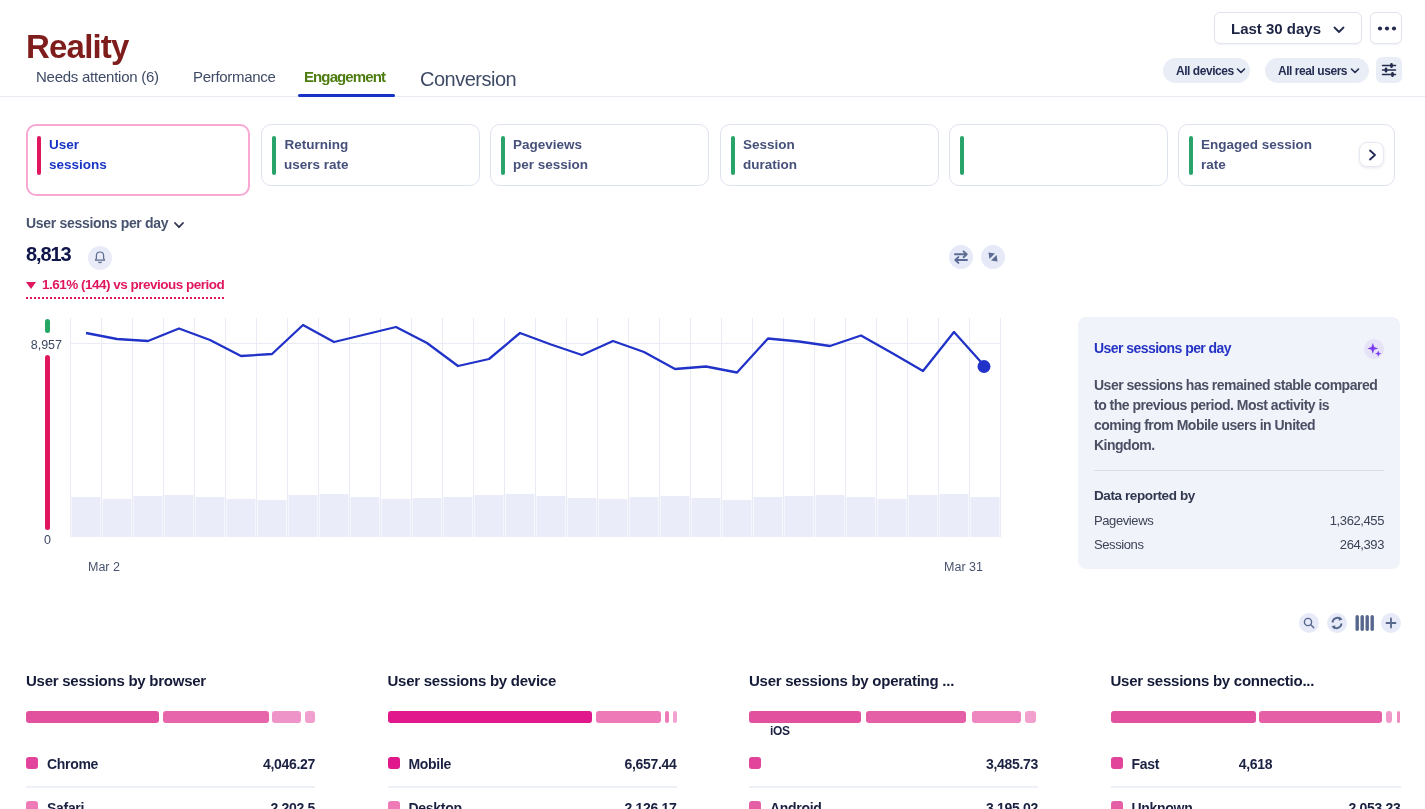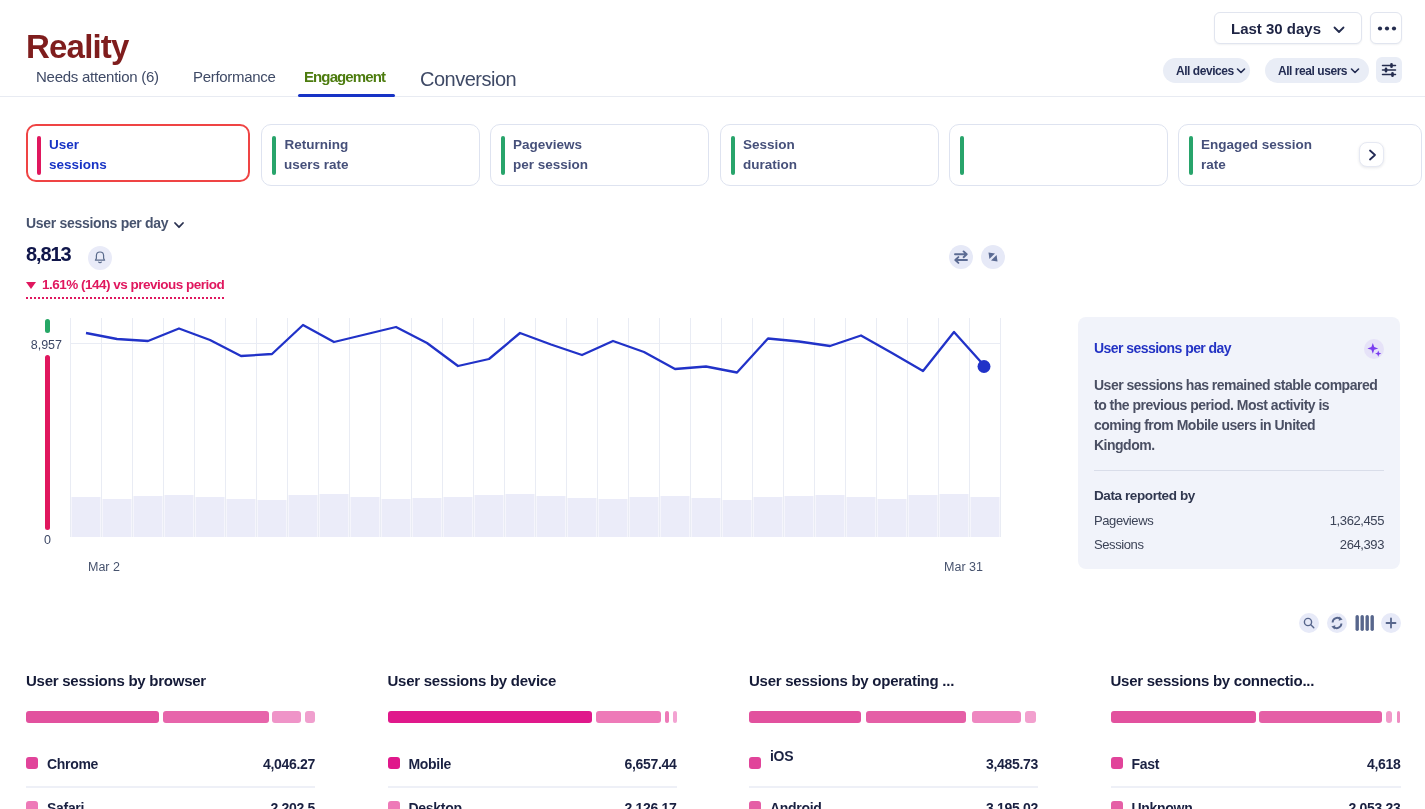--- a/index.html
+++ b/index.html
@@ -51,40 +51,40 @@
     </svg>
 </div>
 <div class="abs" style="left:1376px; top:57px; width:26px; height:26px; background:#e9edf6; border-radius:6px;">
   <svg class="abs" style="left:5px; top:5px;" width="16" height="16" viewBox="0 0 16 16" stroke="#242c4e" stroke-width="1.5" stroke-linecap="round">
     <path d="M1.5 3.5 H14.5 M1.5 8 H14.5 M1.5 12.5 H14.5"></path>
     <path d="M10.5 2.2 V4.8 M5 6.7 V9.3 M11.5 11.2 V13.8" stroke-width="2.6"></path>
   </svg>
 </div>
 
 
-<div class="abs" style="left:26px; top:124px; width:224px; height:58px; border:2px solid #ef4444; border-radius:10px; background:#fff;">
+<div class="abs" style="left:26px; top:124px; width:224px; height:72px; border:2px solid #f9a8d4; border-radius:10px; background:#fff;">
   <div class="abs" style="left:9px; top:10px; width:4px; height:39px; border-radius:2px; background:#e0175e;"></div>
   <div class="abs" style="left:21px; top:9px; font-size:13.5px; font-weight:700; color:#1733c5; line-height:20px;">User<br>sessions</div>
 </div>
 <div class="abs" style="left:261px; top:124px; width:219px; height:62px; border:1px solid #dee3f0; border-radius:10px; background:#fff;">
   <div class="abs" style="left:10px; top:11px; width:4px; height:39px; border-radius:2px; background:#28a46b;"></div>
   <div class="abs" style="left:22px; top:10px; font-size:13.5px; font-weight:700; color:#46507a; line-height:20px;text-align:center;">Returning<br>users rate</div>
 </div>
 <div class="abs" style="left:490px; top:124px; width:219px; height:62px; border:1px solid #dee3f0; border-radius:10px; background:#fff;">
   <div class="abs" style="left:10px; top:11px; width:4px; height:39px; border-radius:2px; background:#28a46b;"></div>
   <div class="abs" style="left:22px; top:10px; font-size:13.5px; font-weight:700; color:#46507a; line-height:20px;">Pageviews<br>per session</div>
 </div>
 <div class="abs" style="left:720px; top:124px; width:219px; height:62px; border:1px solid #dee3f0; border-radius:10px; background:#fff;">
   <div class="abs" style="left:10px; top:11px; width:4px; height:39px; border-radius:2px; background:#28a46b;"></div>
   <div class="abs" style="left:22px; top:10px; font-size:13.5px; font-weight:700; color:#46507a; line-height:20px;">Session<br>duration</div>
 </div>
 <div class="abs" style="left:949px; top:124px; width:219px; height:62px; border:1px solid #dee3f0; border-radius:10px; background:#fff;">
   <div class="abs" style="left:10px; top:11px; width:4px; height:39px; border-radius:2px; background:#28a46b;"></div>
 </div>
-<div class="abs" style="left:1178px; top:124px; width:244px; height:62px; border:1px solid #dee3f0; border-radius:10px; background:#fff;">
+<div class="abs" style="left:1178px; top:124px; width:217px; height:62px; border:1px solid #dee3f0; border-radius:10px; background:#fff;">
   <div class="abs" style="left:10px; top:11px; width:4px; height:39px; border-radius:2px; background:#28a46b;"></div>
   <div class="abs" style="left:22px; top:10px; font-size:13.5px; font-weight:700; color:#46507a; line-height:20px;">Engaged session<br>rate</div>
 </div>
 <div class="abs" style="left:1359px; top:142px; width:25px; height:25px; border:1px solid #e6e9f3; border-radius:8px; background:#fff; box-shadow:0 1px 3px rgba(20,30,60,0.10);">
   <svg class="abs" style="left:7px; top:5px;" width="11" height="14" viewBox="0 0 11 14">
       <path d="M3 2.5 L8 7 L3 11.5" fill="none" stroke="#232a56" stroke-width="1.8" stroke-linecap="round" stroke-linejoin="round"></path>
     </svg>
 </div>
 
 
@@ -270,34 +270,34 @@
     <div class="abs" style="left:387.5px; top:801px; width:12px; height:12px; border-radius:3px; background:#ee7ab8;"></div>
     <div class="abs" style="left:408.5px; top:800px; font-size:14px; font-weight:700; letter-spacing:-0.3px; color:#1a2142;">Desktop</div>
     <div class="abs" style="left:387.5px; top:800px; width:289px; text-align:right; font-size:14px; font-weight:700; letter-spacing:-0.3px; color:#1a2142;">2,126.17</div>
     <div class="abs" style="left:387.5px; top:786px; width:289px; height:1.5px; background:#eef0f7;"></div>
     <div class="abs" style="left:749px; top:672px; font-size:15px; font-weight:700; letter-spacing:-0.25px; color:#151b38;">User sessions by operating ...</div>
     <div class="abs" style="left:749px; top:711px; width:112px; height:11.5px; border-radius:3px; background:#e2519e;"></div>
     <div class="abs" style="left:865.7px; top:711px; width:100.5px; height:11.5px; border-radius:3px; background:#e55fa6;"></div>
     <div class="abs" style="left:971.7px; top:711px; width:48.9px; height:11.5px; border-radius:3px; background:#ee86c0;"></div>
     <div class="abs" style="left:1025px; top:711px; width:10.8px; height:11.5px; border-radius:3px; background:#f2a0ce;"></div>
     <div class="abs" style="left:749px; top:757px; width:12px; height:12px; border-radius:3px; background:#e1449a;"></div>
-    <div class="abs" style="left:770px; top:748px; font-size:14px; font-weight:700; letter-spacing:-0.3px; color:#1a2142;">iOS</div>
+    <div class="abs" style="left:770px; top:724px; font-size:12px; font-weight:700; letter-spacing:-0.3px; color:#1a2142;">iOS</div>
     <div class="abs" style="left:749px; top:756px; width:289px; text-align:right; font-size:14px; font-weight:700; letter-spacing:-0.3px; color:#1a2142;">3,485.73</div>
     <div class="abs" style="left:749px; top:801px; width:12px; height:12px; border-radius:3px; background:#e55fa6;"></div>
     <div class="abs" style="left:770px; top:800px; font-size:14px; font-weight:700; letter-spacing:-0.3px; color:#1a2142;">Android</div>
     <div class="abs" style="left:749px; top:800px; width:289px; text-align:right; font-size:14px; font-weight:700; letter-spacing:-0.3px; color:#1a2142;">3,195.02</div>
     <div class="abs" style="left:749px; top:786px; width:289px; height:1.5px; background:#eef0f7;"></div>
     <div class="abs" style="left:1110.5px; top:672px; font-size:15px; font-weight:700; letter-spacing:-0.25px; color:#151b38;">User sessions by connectio...</div>
     <div class="abs" style="left:1110.5px; top:711px; width:145px; height:11.5px; border-radius:3px; background:#e2519e;"></div>
     <div class="abs" style="left:1259.1px; top:711px; width:122.9px; height:11.5px; border-radius:3px; background:#e55fa6;"></div>
     <div class="abs" style="left:1385.7px; top:711px; width:6px; height:11.5px; border-radius:3px; background:#f19aca;"></div>
     <div class="abs" style="left:1397.2px; top:711px; width:3px; height:11.5px; border-radius:3px; background:#ef8dc2;"></div>
     <div class="abs" style="left:1110.5px; top:757px; width:12px; height:12px; border-radius:3px; background:#e1449a;"></div>
     <div class="abs" style="left:1131.5px; top:756px; font-size:14px; font-weight:700; letter-spacing:-0.3px; color:#1a2142;">Fast</div>
-    <div class="abs" style="left:1110.5px; top:756px; width:290px; text-align:right; font-size:14px; font-weight:700; letter-spacing:-0.3px; color:#1a2142;">4,618</div>
+    <div class="abs" style="left:1110.5px; top:756px; width:290px; text-align:center; font-size:14px; font-weight:700; letter-spacing:-0.3px; color:#1a2142;">4,618</div>
     <div class="abs" style="left:1110.5px; top:801px; width:12px; height:12px; border-radius:3px; background:#e55fa6;"></div>
     <div class="abs" style="left:1131.5px; top:800px; font-size:14px; font-weight:700; letter-spacing:-0.3px; color:#1a2142;">Unknown</div>
     <div class="abs" style="left:1110.5px; top:800px; width:290px; text-align:right; font-size:14px; font-weight:700; letter-spacing:-0.3px; color:#1a2142;">2,053.23</div>
     <div class="abs" style="left:1110.5px; top:786px; width:290px; height:1.5px; background:#eef0f7;"></div>
   </div>
 
 
 
 
 </body></html>

